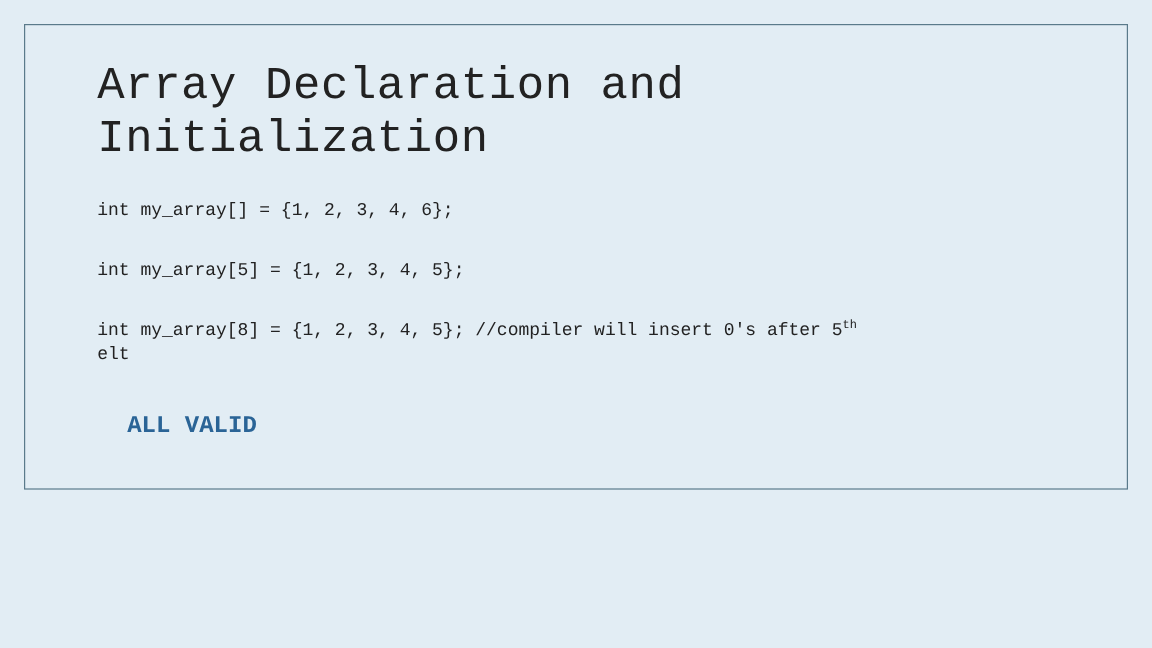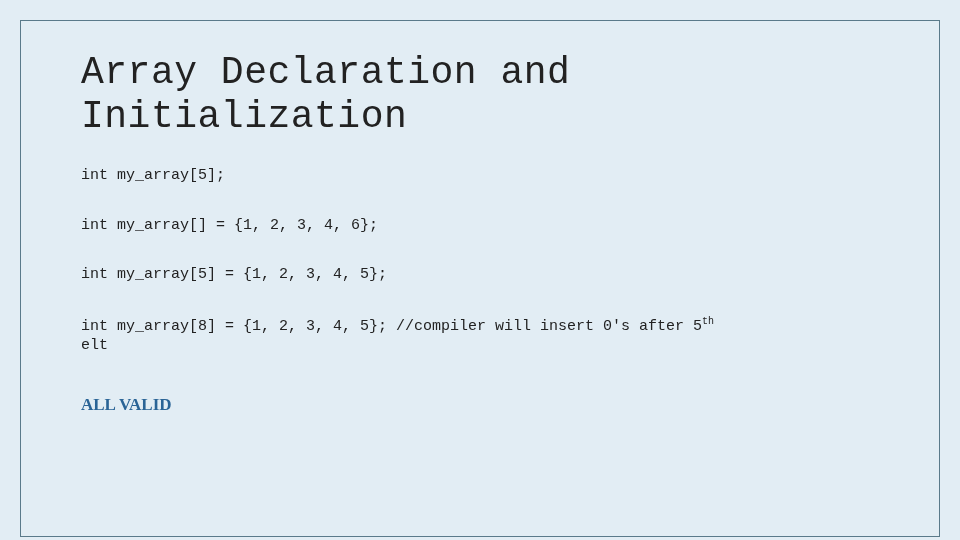--- a/index.html
+++ b/index.html
@@ -7,21 +7,21 @@
     padding: 0;
     width: 960px;
     height: 540px;
     background: #e2edf4;
     font-family: "Consolas", "Courier New", monospace;
   }
   .slide {
     box-sizing: border-box;
     margin: 20px;
     width: 920px;
-    height: 517px;
+    height: 388px;
     border: 1px solid #5a7a8a;
     padding: 30px 60px 24px 60px;
     display: flex;
     flex-direction: column;
   }
   .title {
     font-family: "Consolas", "Courier New", monospace;
     font-size: 38px;
     font-weight: 400;
     color: #222;
@@ -40,33 +40,33 @@
     gap: 30px;
   }
   .code-line {
     white-space: pre;
   }
   .sup {
     font-size: 10px;
     vertical-align: super;
   }
   .footer {
-    font-family: Liberation Serif, serif;
-    font-size: 17px;
+    font-family: Liberation Mono, monospace;
+    font-size: 20px;
     font-weight: bold;
     color: #2a6496;
     margin-top: 8px;
+    margin-left: 25px;
   }
 </style>
 </head>
 <body>
 
 <div class="slide">
   <div class="title">Array Declaration and
 Initialization</div>
   <div class="content">
-    <div class="code-line">int my_array[5];</div>
     <div class="code-line">int my_array[] = {1, 2, 3, 4, 6};</div>
     <div class="code-line">int my_array[5] = {1, 2, 3, 4, 5};</div>
     <div class="code-line"><span>int my_array[8] = {1, 2, 3, 4, 5}; //compiler will insert 0's after 5</span><span class="sup">th</span><br><span>elt</span></div>
     <div class="footer">ALL VALID</div>
   </div>
 </div>
 
 </body></html>

